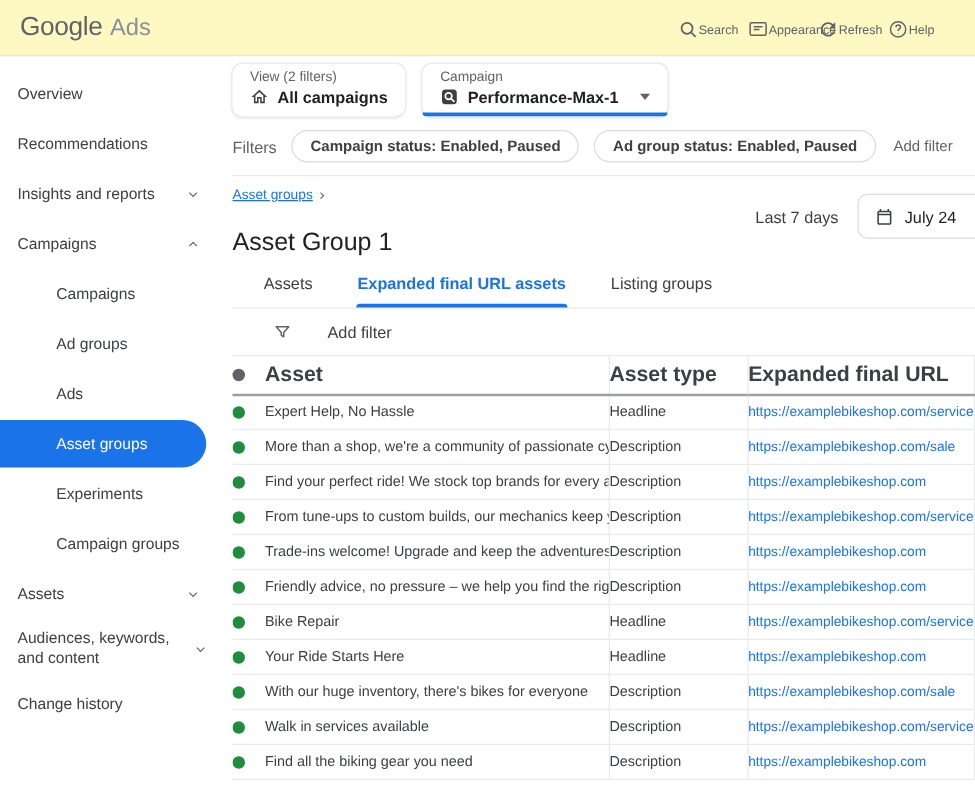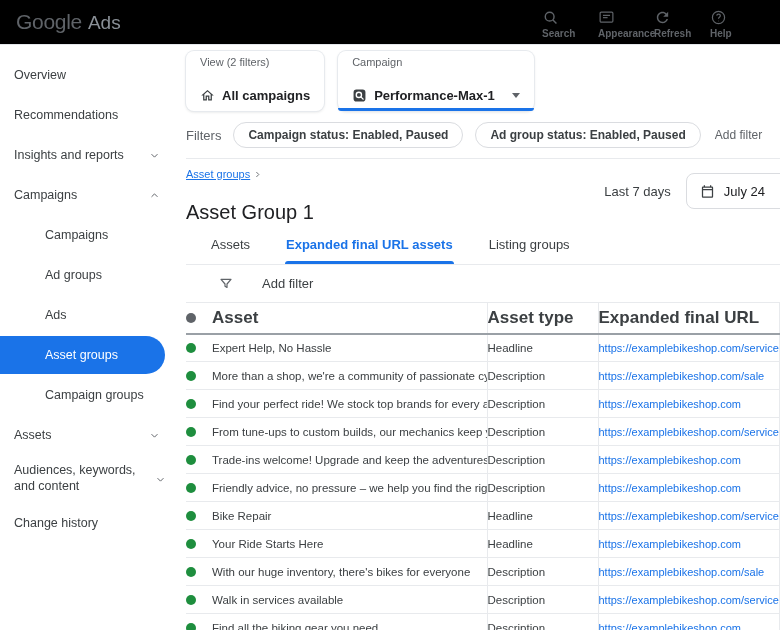--- a/index.html
+++ b/index.html
@@ -6,29 +6,29 @@
   html,body { margin:0; padding:0; }
   body {
     width:780px; height:630px; overflow:hidden; background:#fff;
     font-family:"Liberation Sans","DejaVu Sans",sans-serif; color:#3c4043;
     -webkit-font-smoothing:antialiased;
   }
   svg { display:block; }
 
   
   .topbar {
-    height:45px; background:#000000; border-bottom:1px solid #e4e7eb;
+    height:45px; background:#fef9c3; border-bottom:1px solid #e4e7eb;
     display:flex; align-items:center; justify-content:space-between;
     padding:0 14px 0 16px;
   }
   .logo { display:flex; align-items:baseline; gap:6px; cursor:pointer; }
   .logo-google { font-size:21px; color:#5f6368; font-weight:500; letter-spacing:-.3px; }
   .logo-ads { font-size:19px; color:#8a9097; font-weight:400; }
   .topbar-actions { display:flex; }
-  .tb-action { width:56px; display:flex; flex-direction:column; color:#5f6368; cursor:pointer; padding-top:3px;font-weight:bold; }
+  .tb-action { width:56px; display:flex; flex-direction:row; align-items:center; color:#5f6368; cursor:pointer; padding-top:3px; }
   .tb-icon svg { width:17px; height:17px; }
   .tb-label { font-size:10px; margin-top:2px; color:#5f6368; }
 
   
   .layout { display:flex; height:585px; }
   .sidebar { width:175px; flex:none; padding-top:10px; }
   .side-item {
     height:40px; display:flex; align-items:center;
     padding:0 30px 0 14px; font-size:12.5px; color:#3c4043; cursor:pointer;
   }
@@ -45,21 +45,21 @@
 
   .main { flex:1; min-width:0; padding-left:11px; position:relative; }
 
   
   .selector-row { display:flex; gap:14px; padding:6px 0 8px; }
   .sel-card {
     position:relative; background:#fff; border-radius:8px; cursor:pointer;
     box-shadow:0 0 0 1px #e7eaee, 0 1px 3px rgba(60,64,67,.18);
     padding:5px 14px 7px;
   }
-  .sel-label { font-size:11px; color:#5f6368; margin-bottom:18px; }
+  .sel-label { font-size:11px; color:#5f6368; margin-bottom:0; }
   .sel-value { display:flex; align-items:center; gap:7px; font-size:13px; font-weight:700; color:#202124; height:18px; }
   .sel-icon svg { width:15px; height:15px; color:#3c4043; }
   .sel-card.campaign::after {
     content:""; position:absolute; left:0; right:0; bottom:0; height:3px;
     background:var(--accent,#1a73e8); border-radius:0 0 8px 8px;
   }
   .caret-down {
     width:0; height:0; border-left:4.5px solid transparent; border-right:4.5px solid transparent;
     border-top:5px solid #5f6368; margin-left:10px;
   }
@@ -208,20 +208,23 @@
         <span class="side-label">Campaigns</span>
       </div>
       <div class="side-item sub">
         <span class="side-label">Ad groups</span>
       </div>
       <div class="side-item sub">
         <span class="side-label">Ads</span>
       </div>
       <div class="side-item sub active">
         <span class="side-label">Asset groups</span>
+      </div>
+      <div class="side-item sub">
+        <span class="side-label">Experiments</span>
       </div>
       <div class="side-item sub">
         <span class="side-label">Campaign groups</span>
       </div>
       <div class="side-item">
         <span class="side-label">Assets</span>
         <span class="chev">
           <svg viewBox="0 0 24 24" fill="none" stroke="currentColor" stroke-width="1.8">
             <polyline points="6.5,9.5 12,15 17.5,9.5"></polyline>
           </svg>

